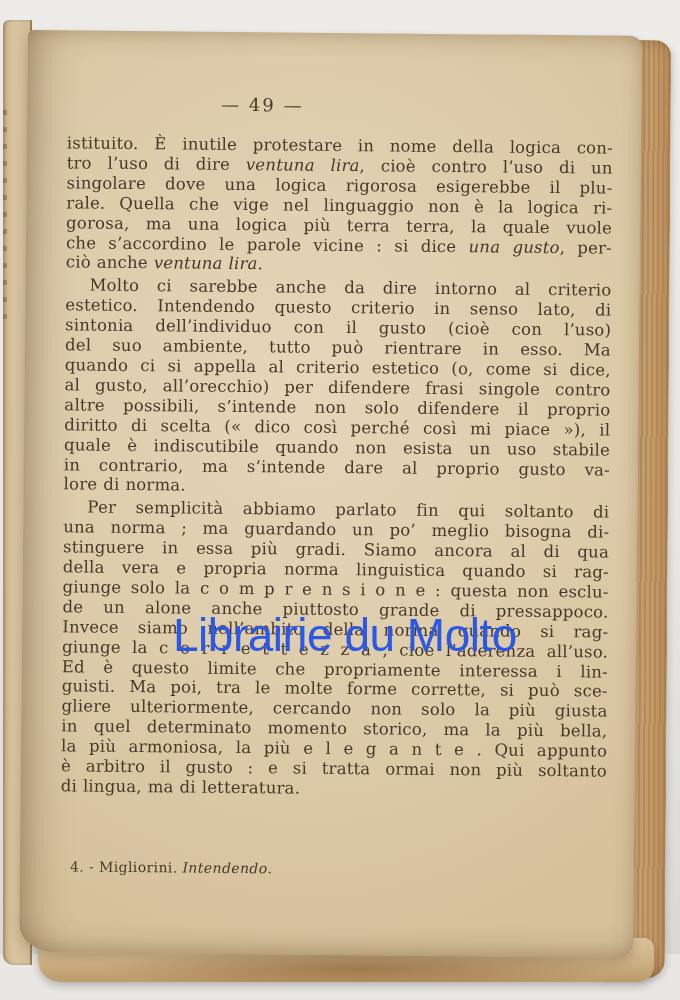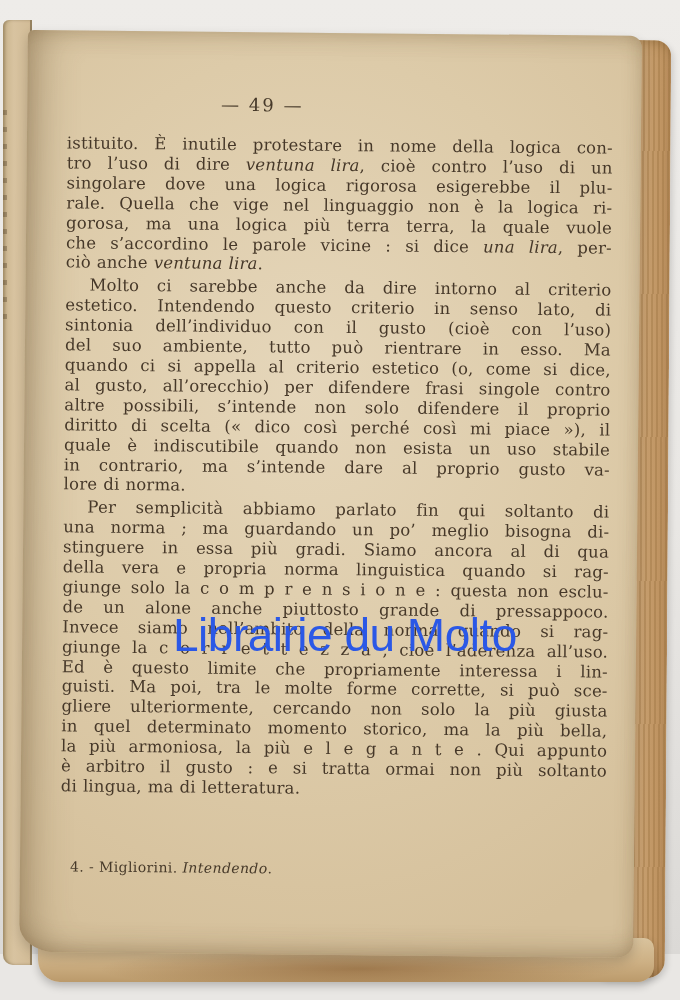--- a/index.html
+++ b/index.html
@@ -93,21 +93,21 @@
 
   <div class="page">
     <div class="page-number">— 49 —</div>
     <div class="text-block">
         <div class="para">
           <div class="line">istituito. È inutile protestare in nome della logica con-</div>
           <div class="line">tro l’uso di dire <i>ventuna lira</i>, cioè contro l’uso di un</div>
           <div class="line">singolare dove una logica rigorosa esigerebbe il plu-</div>
           <div class="line">rale. Quella che vige nel linguaggio non è la logica ri-</div>
           <div class="line">gorosa, ma una logica più terra terra, la quale vuole</div>
-          <div class="line">che s’accordino le parole vicine : si dice <i>una lira</i>, per-</div>
+          <div class="line">che s’accordino le parole vicine : si dice <i>una gusto</i>, per-</div>
           <div class="line para-end">ciò anche <i>ventuna lira</i>.</div>
         </div>
         <div class="para">
           <div class="line indent">Molto ci sarebbe anche da dire intorno al criterio</div>
           <div class="line">estetico. Intendendo questo criterio in senso lato, di</div>
           <div class="line">sintonia dell’individuo con il gusto (cioè con l’uso)</div>
           <div class="line">del suo ambiente, tutto può rientrare in esso. Ma</div>
           <div class="line">quando ci si appella al criterio estetico (o, come si dice,</div>
           <div class="line">al gusto, all’orecchio) per difendere frasi singole contro</div>
           <div class="line">altre possibili, s’intende non solo difendere il proprio</div>

